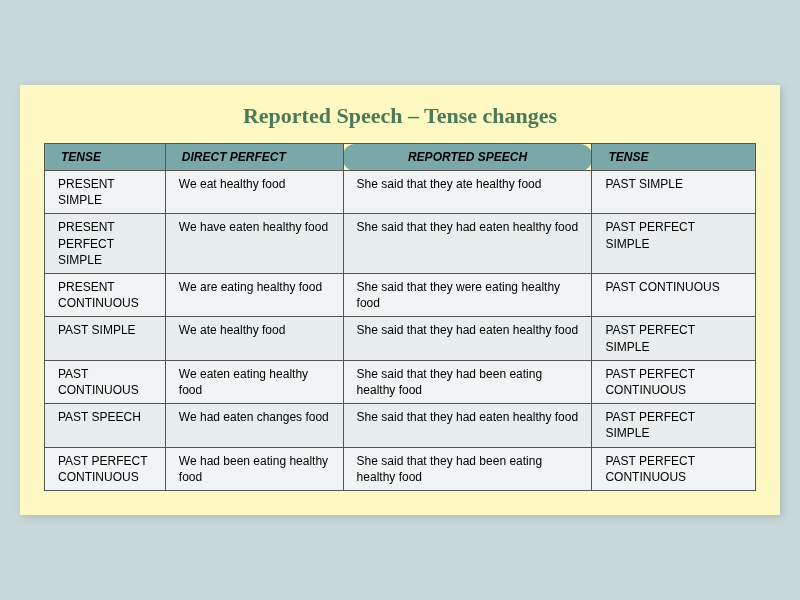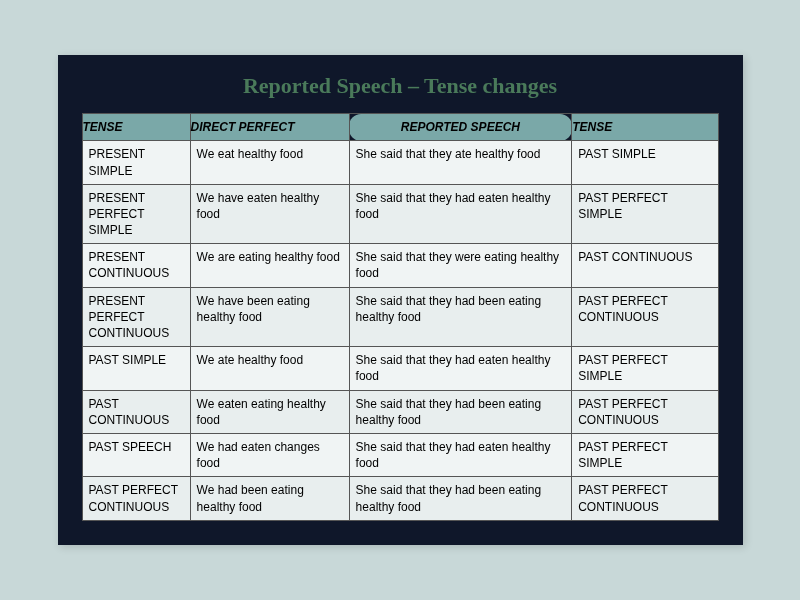--- a/index.html
+++ b/index.html
@@ -6,22 +6,22 @@
     body {
       width: 800px;
       height: 600px;
       background: #c8d8d8;
       font-family: Arial, sans-serif;
       display: flex;
       align-items: center;
       justify-content: center;
     }
     .card {
-      background: #0f172a;
-      width: 685px;
+      background: #fef9c3;
+      width: 760px;
       padding: 18px 24px 24px 24px;
       box-shadow: 2px 2px 8px rgba(0,0,0,0.15);
     }
     .title {
       text-align: center;
       font-size: 22px;
       font-weight: bold;
       color: #4a7a5a;
       margin-bottom: 14px;
       font-family: Georgia, serif;
@@ -30,30 +30,30 @@
       width: 100%;
       border-collapse: collapse;
       font-size: 12px;
     }
     th {
       background: #7aa8a8;
       color: #000;
       font-style: italic;
       font-weight: bold;
       border: 1px solid #555;
-      padding: 6px 0;
+      padding: 6px 16px;
       text-align: left;
       vertical-align: middle;
     }
     th.reported-speech {
       text-align: center;
     }
     td {
       border: 1px solid #555;
-      padding: 5px 6px;
+      padding: 5px 13px;
       vertical-align: top;
       background: #f5f5f5;
       line-height: 1.35;
     }
     tr:nth-child(odd) td {
       background: #f0f4f4;
     }
     tr:nth-child(even) td {
       background: #e8eeee;
     }
@@ -89,26 +89,20 @@
           <td>She said that they had eaten healthy food</td>
           <td>PAST PERFECT SIMPLE</td>
         </tr>
         <tr>
           <td>PRESENT CONTINUOUS</td>
           <td>We are eating healthy food</td>
           <td>She said that they were eating healthy food</td>
           <td>PAST CONTINUOUS</td>
         </tr>
         <tr>
-          <td>PRESENT PERFECT CONTINUOUS</td>
-          <td>We have been eating healthy food</td>
-          <td>She said that they had been eating  healthy food</td>
-          <td>PAST PERFECT CONTINUOUS</td>
-        </tr>
-        <tr>
           <td>PAST SIMPLE</td>
           <td>We ate healthy food</td>
           <td>She said that they had eaten healthy food</td>
           <td>PAST PERFECT SIMPLE</td>
         </tr>
         <tr>
           <td>PAST CONTINUOUS</td>
           <td>We eaten eating healthy food</td>
           <td>She said that they had been eating healthy food</td>
           <td>PAST PERFECT CONTINUOUS</td>

